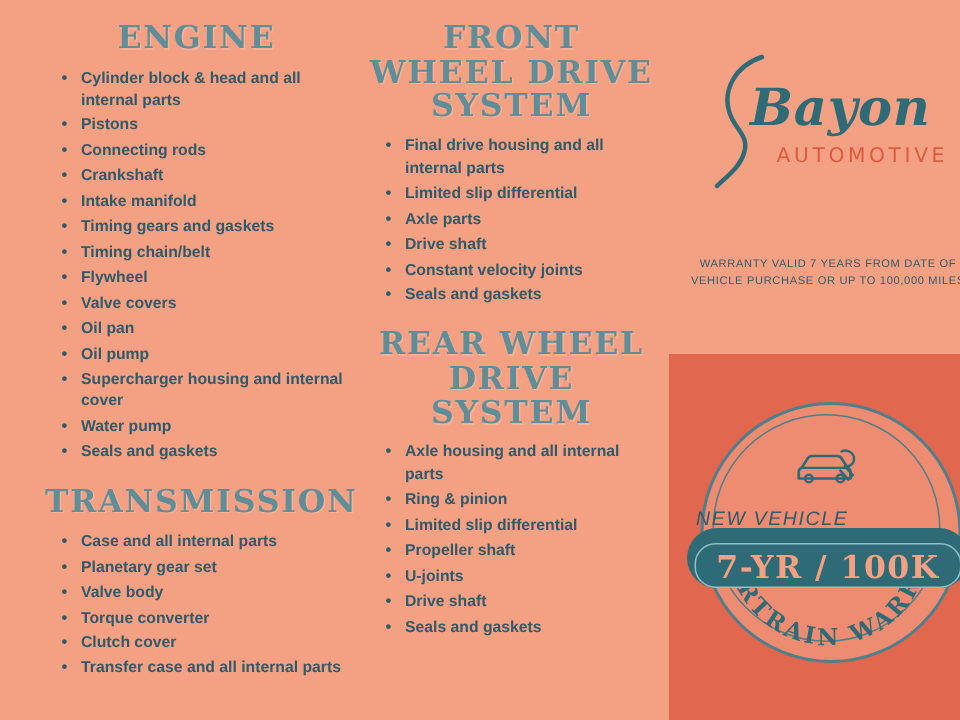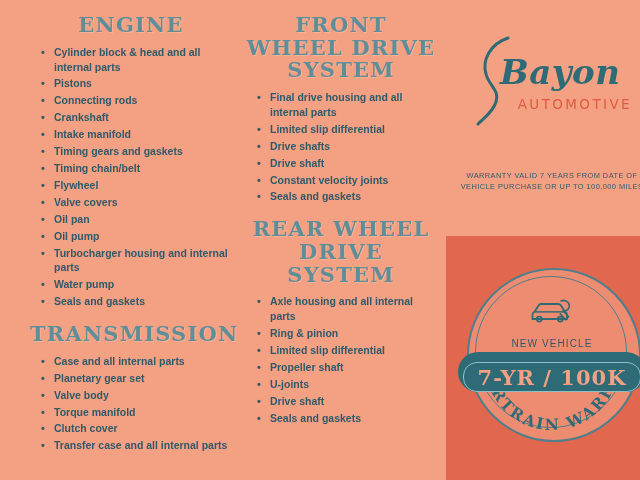--- a/index.html
+++ b/index.html
@@ -172,24 +172,24 @@
     left: 64px;
     top: 38px;
     width: 48px;
     height: 30px;
   }
   .seal-newveh {
     position: absolute;
     left: 0;
     right: 0;
     top: 78px;
-    text-align: center;
     color: #2f5a6b;
-    font-size: 10px;
+    font-size: 13px;
     letter-spacing: 1.1px;
+    font-style: italic;
   }
   .seal-band {
     position: absolute;
     left: -6px;
     top: 92px;
     width: 188px;
     height: 40px;
     background: #2f6b76;
     border-radius: 20px;
     display: flex;
@@ -243,49 +243,49 @@
           <li>Pistons</li>
           <li>Connecting rods</li>
           <li>Crankshaft</li>
           <li>Intake manifold</li>
           <li>Timing gears and gaskets</li>
           <li>Timing chain/belt</li>
           <li>Flywheel</li>
           <li>Valve covers</li>
           <li>Oil pan</li>
           <li>Oil pump</li>
-          <li>Turbocharger housing and internal parts</li>
+          <li>Supercharger housing and internal cover</li>
           <li>Water pump</li>
           <li>Seals and gaskets</li>
         </ul>
       </div>
 
       <div class="block">
         <div class="sec-title small-top">TRANSMISSION</div>
         <ul class="items">
           <li>Case and all internal parts</li>
           <li>Planetary gear set</li>
           <li>Valve body</li>
-          <li>Torque manifold</li>
+          <li>Torque converter</li>
           <li>Clutch cover</li>
           <li>Transfer case and all internal parts</li>
 
         </ul>
       </div>
 
     </div>
 
     <div class="col col-right">
 
       <div class="block">
         <div class="sec-title">FRONT WHEEL DRIVE SYSTEM</div>
         <ul class="items">
           <li>Final drive housing and all internal parts</li>
           <li>Limited slip differential</li>
-          <li>Drive shafts</li>
+          <li>Axle parts</li>
           <li>Drive shaft</li>
           <li>Constant velocity joints</li>
           <li>Seals and gaskets</li>
         </ul>
       </div>
 
       <div class="block">
         <div class="sec-title small-top">REAR WHEEL DRIVE SYSTEM</div>
         <ul class="items">
           <li>Axle housing and all internal parts</li>

